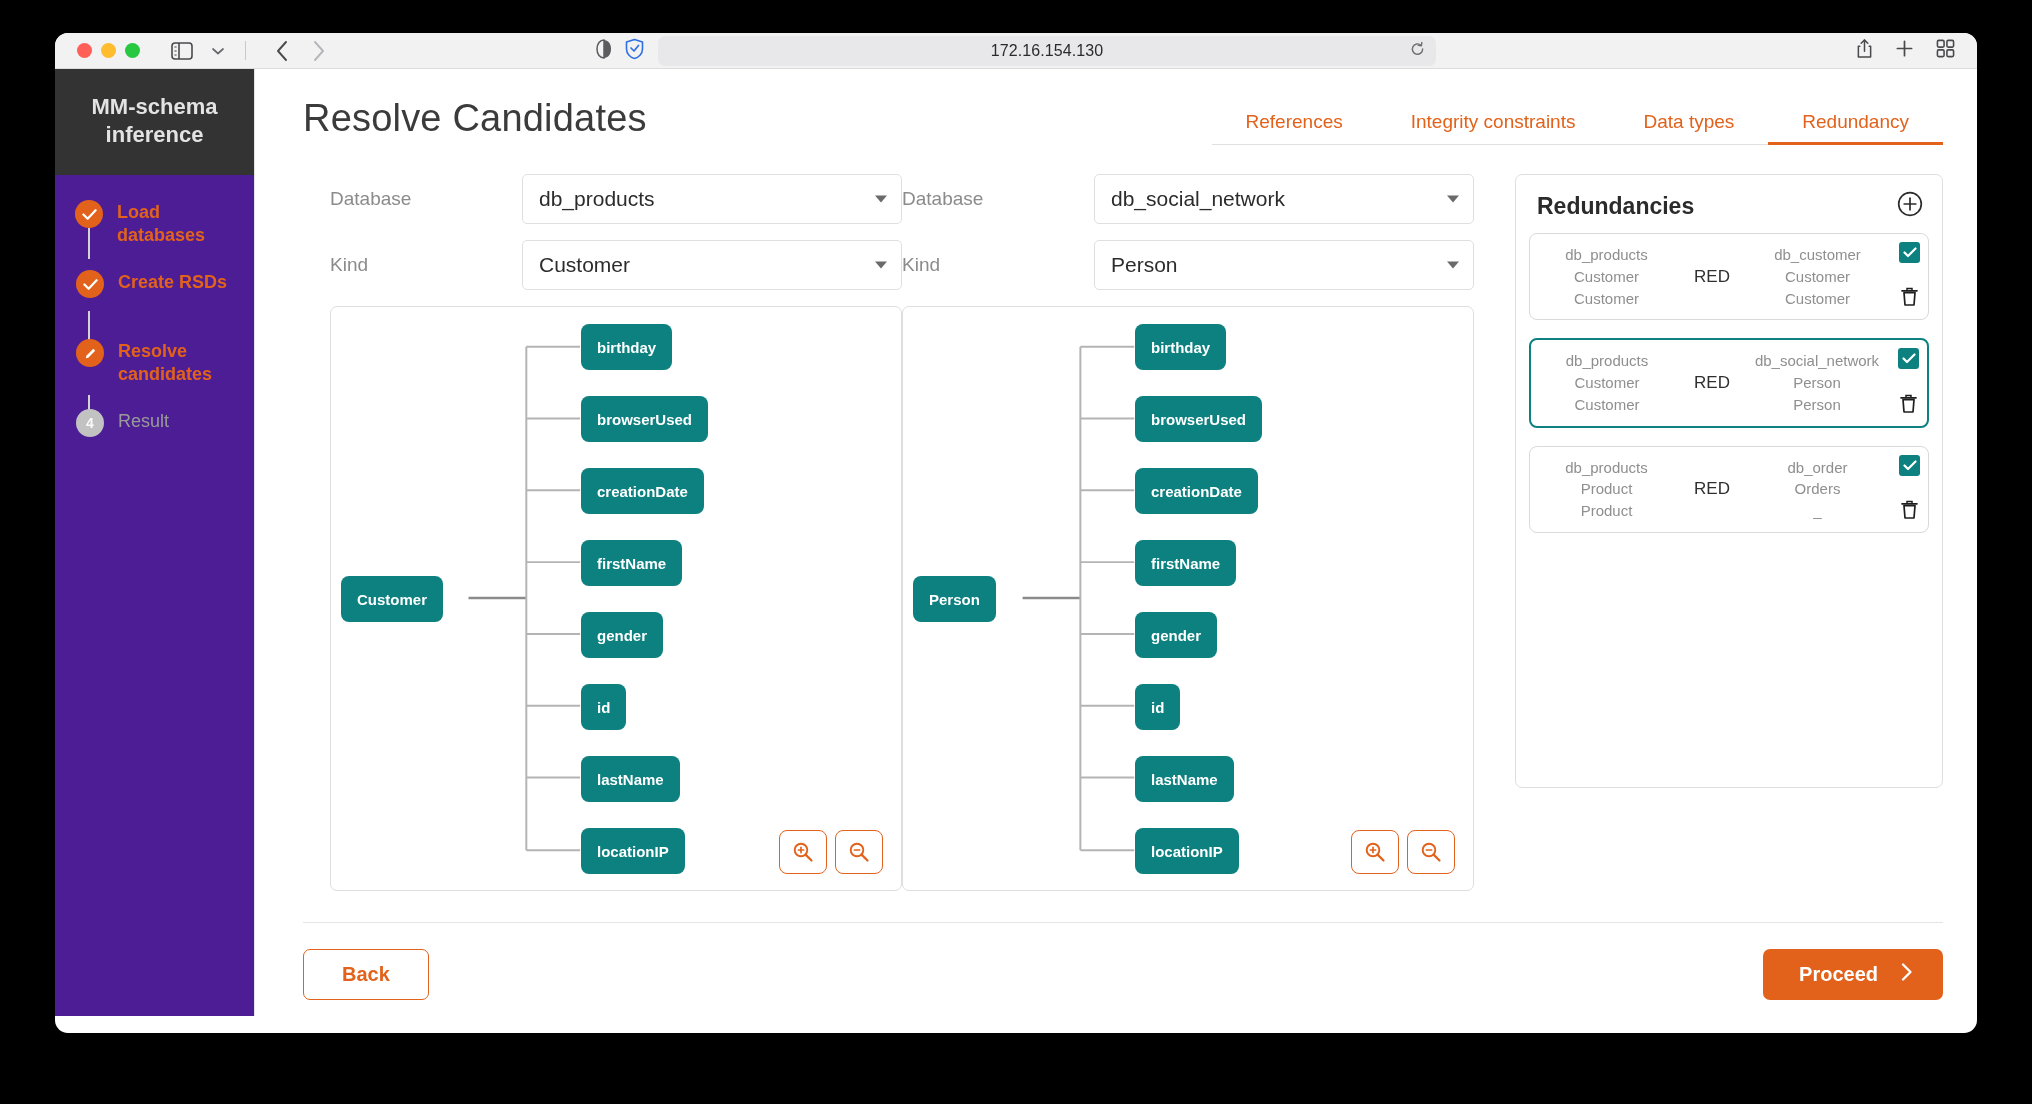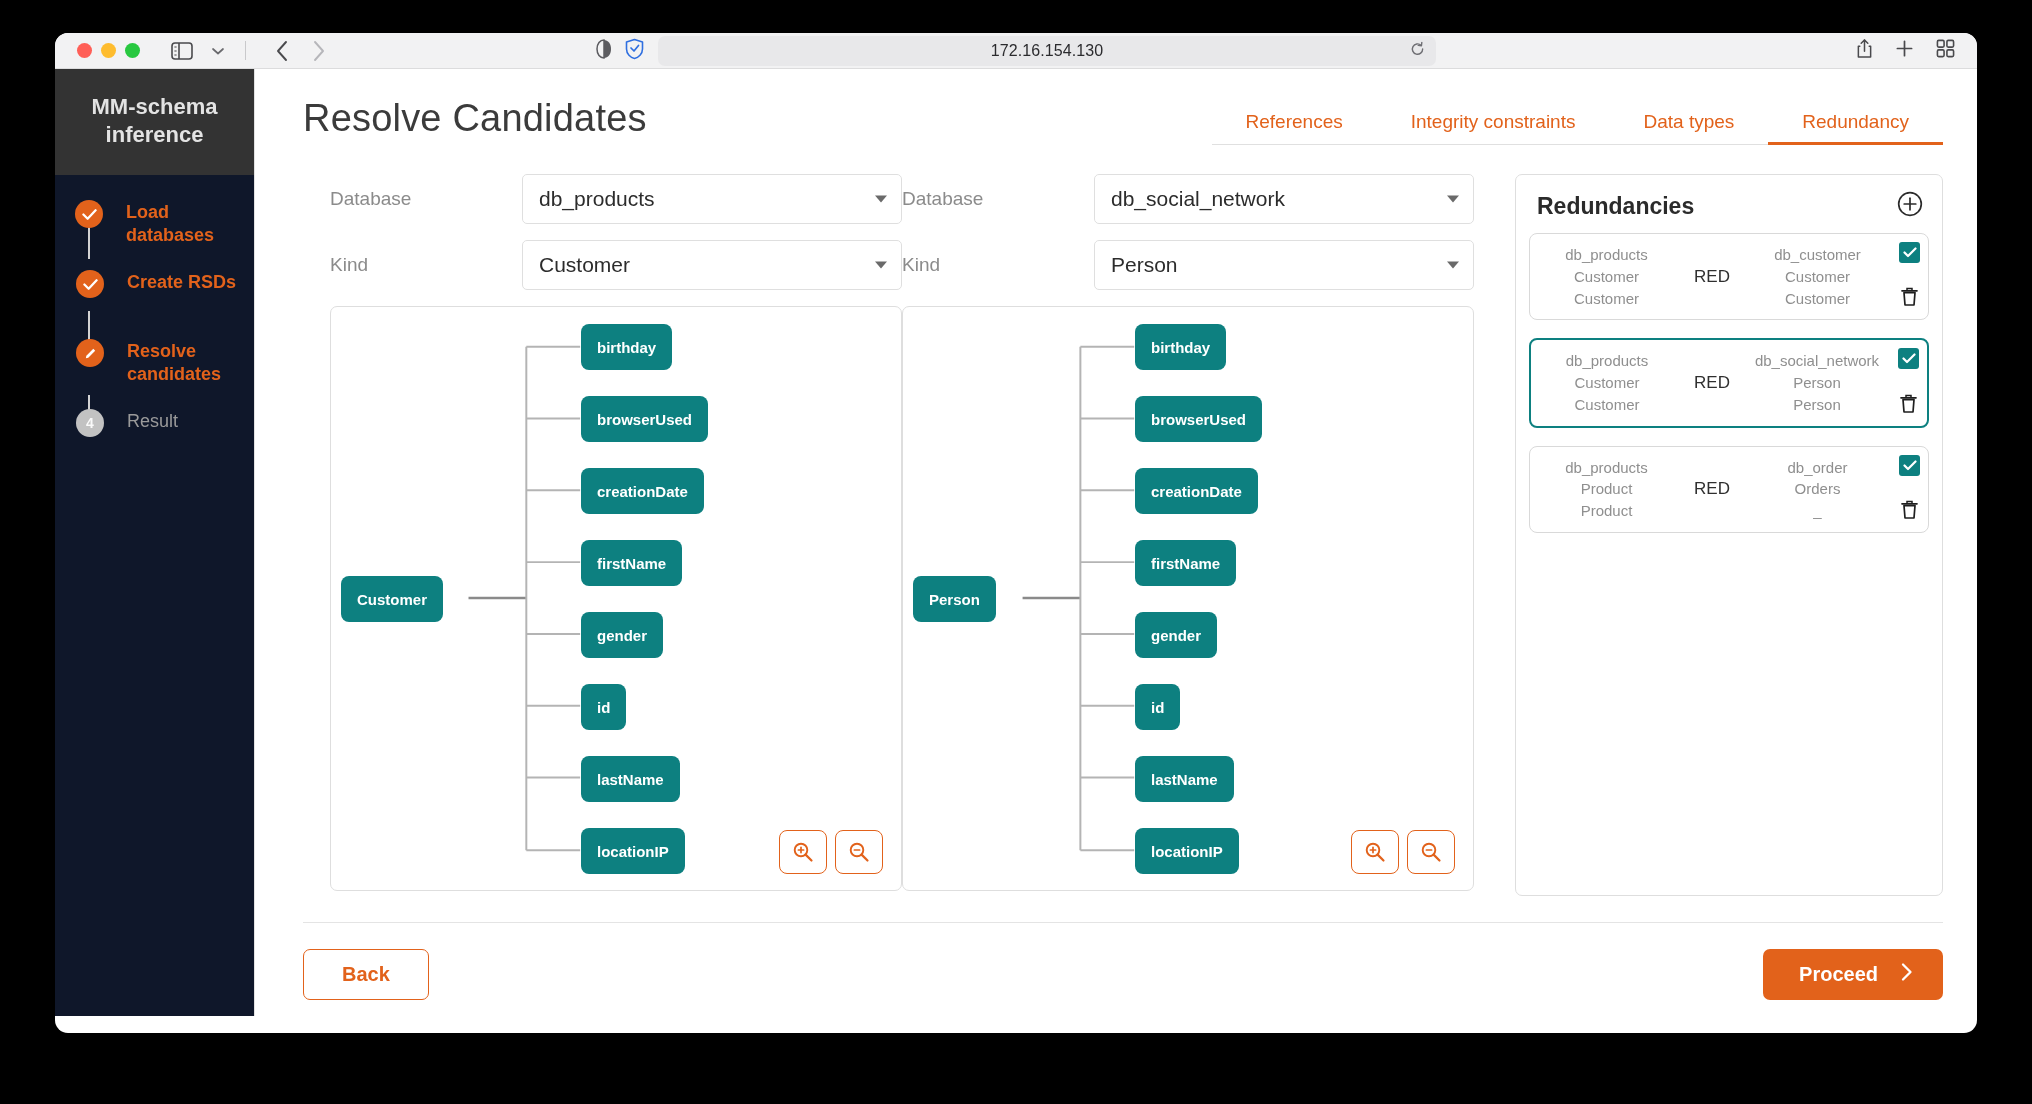--- a/index.html
+++ b/index.html
@@ -61,36 +61,36 @@
   .reload { position: absolute; right: 11px; top: 50%; transform: translateY(-50%); color: #6e6e73; }
 
   .tb-right { position: absolute; right: 22px; display: flex; align-items: center; gap: 22px; }
 
   
   .app-body { display: flex; height: 947px; background: #ffffff; }
 
   
   .sidebar {
     width: 200px;
-    background: #0f172a;
+    background: #4c1d95;
     border-right: 1px solid #e2e2e2;
     flex: 0 0 200px;
   }
   .brand {
     background: #333333;
     color: #e3e3e3;
     font-weight: bold;
     font-size: 22px;
     line-height: 1.28;
     text-align: center;
     padding: 24px 12px 26px;
   }
   .steps { padding: 24px 0 0 0; position: relative; }
   .step {
-    display: flex; align-items: flex-start; gap: 23px;
+    display: flex; align-items: flex-start; gap: 14px;
     padding: 0 14px 0 20px;
     position: relative;
     min-height: 46px;
   }
   .step + .step { margin-top: 23px; padding-left: 21px; }
   .step-icon {
     width: 28px; height: 28px; border-radius: 50%;
     flex: 0 0 28px;
     display: flex; align-items: center; justify-content: center;
     color: #fff;
@@ -200,21 +200,21 @@
     color: #e2621b;
   }
 
   
   .red-panel {
     width: 428px; flex: 0 0 428px;
     margin-left: 14px;
     border: 1px solid #dedede;
     border-radius: 7px;
     background: #fff;
-    height: 722px;
+    height: 614px;
     padding: 14px 13px;
   }
   .red-head {
     display: flex; align-items: center; justify-content: space-between;
     padding: 2px 6px 12px 8px;
   }
   .red-title { font-size: 23px; color: #2b2b2b; font-weight: bold; }
   .red-card {
     border: 1px solid #d9d9d9;
     border-radius: 8px;

